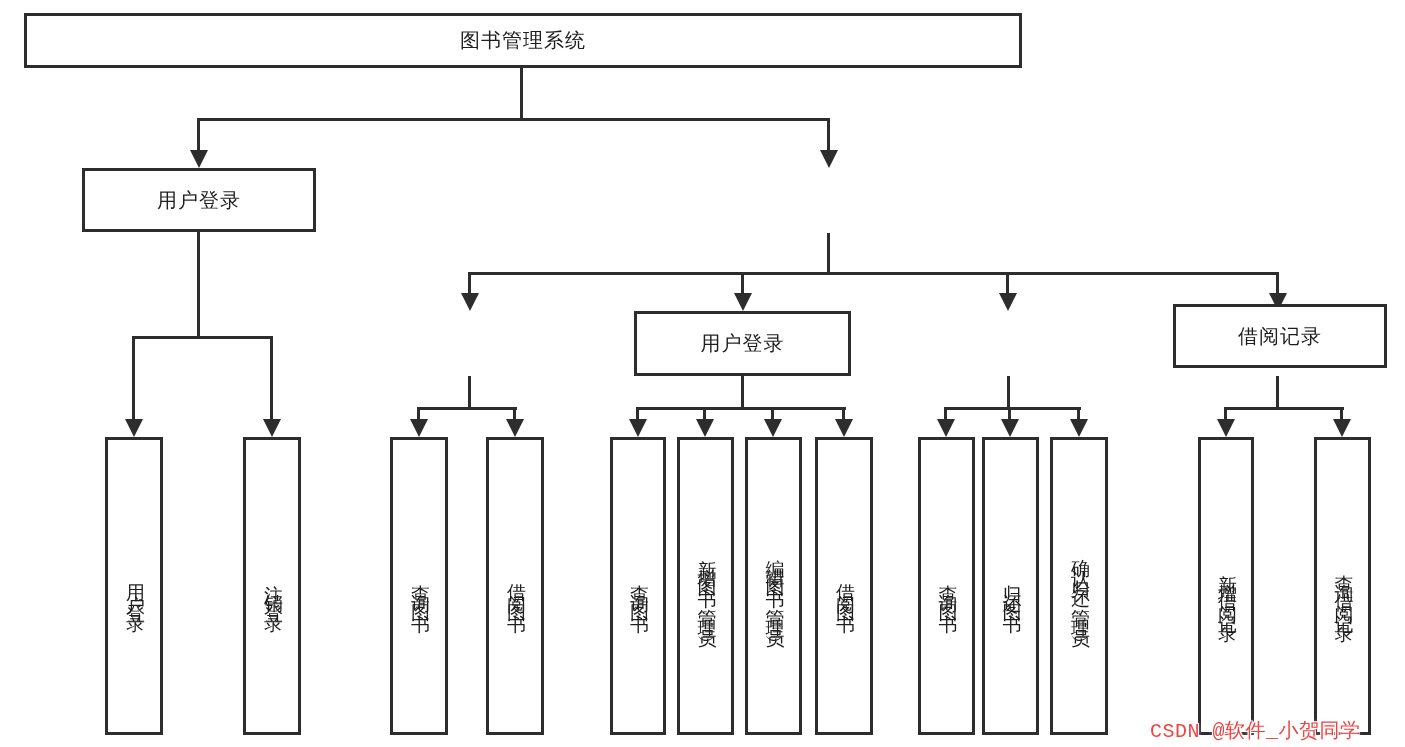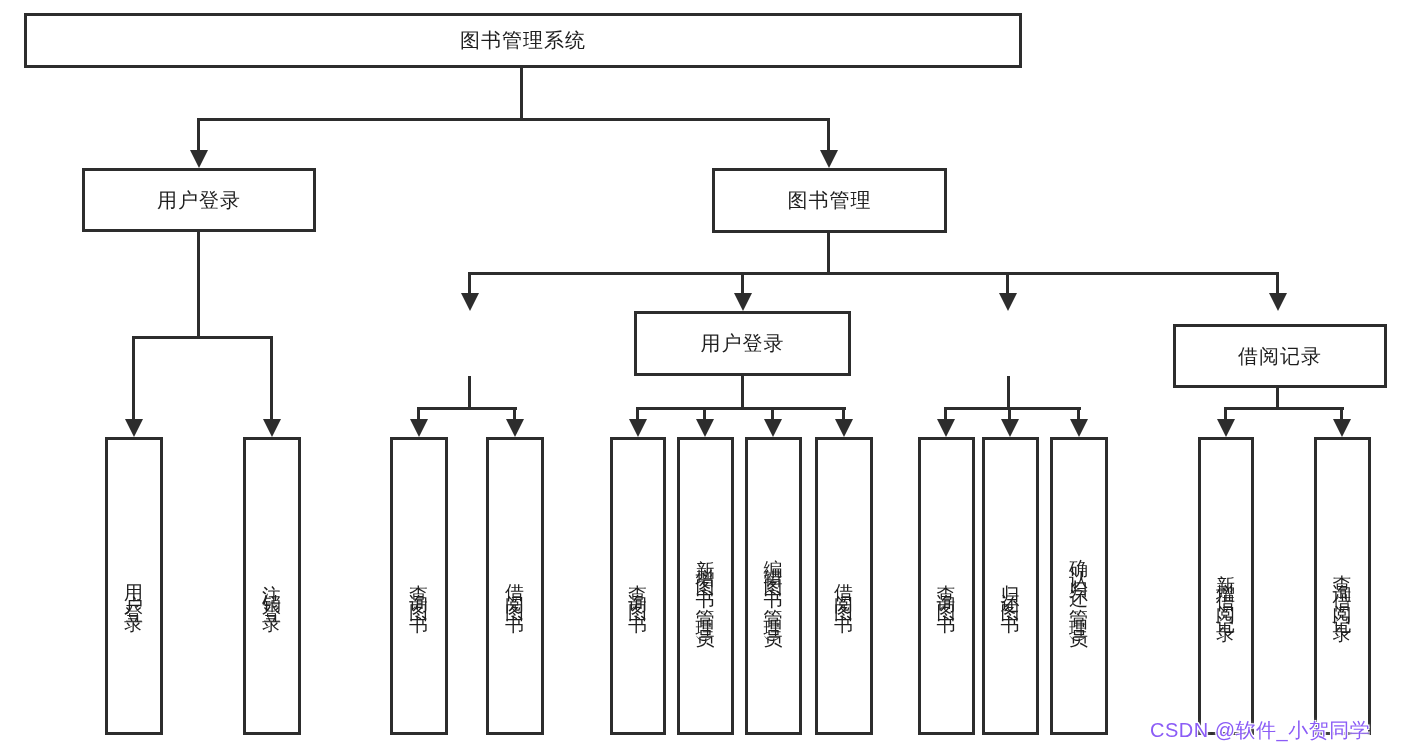--- a/index.html
+++ b/index.html
@@ -1,18 +1,18 @@
 <!DOCTYPE html>
 <html><head>
 <meta charset="utf-8">
 <style>
   html,body { margin:0; padding:0; background:#ffffff; }
   .canvas {
     position:relative; width:1405px; height:747px; background:#ffffff;
-    font-family:Liberation Sans, sans-serif; overflow:hidden;
+    font-family:Liberation Mono, monospace; overflow:hidden;
     --line:#2d2d2d; --text:#1e1e1e;
   }
   .box {
     position:absolute; box-sizing:border-box; border:3px solid var(--line);
     background:#ffffff; display:flex; align-items:center; justify-content:center;
     color:var(--text); font-size:20px; letter-spacing:1px; z-index:2;
   }
   .leaf {
     writing-mode:vertical-rl; text-orientation:mixed;
     font-size:19px; letter-spacing:10px; line-height:1;
@@ -87,38 +87,37 @@
   <div class="ah" style="left:835px;top:419px"></div>
   <div class="ah" style="left:937px;top:419px"></div>
   <div class="ah" style="left:1001px;top:419px"></div>
   <div class="ah" style="left:1070px;top:419px"></div>
   <div class="ah" style="left:1217px;top:419px"></div>
   <div class="ah" style="left:1333px;top:419px"></div>
 
   <div class="box" style="left:24px;top:13px;width:998px;height:55px">图书管理系统</div>
 
   <div class="box" style="left:82px;top:168px;width:234px;height:64px">用户登录</div>
-  <div class="box" style="left:712px;top:168px;width:235px;height:65px">图书管理</div>
 
   <div class="box" style="left:634px;top:311px;width:217px;height:65px">用户登录</div>
-  <div class="box" style="left:1173px;top:324px;width:214px;height:64px">借阅记录</div>
+  <div class="box" style="left:1173px;top:304px;width:214px;height:64px">借阅记录</div>
 
   <div class="box leaf" style="left:105px;top:437px;width:58px;height:298px">用户登录</div>
   <div class="box leaf" style="left:243px;top:437px;width:58px;height:298px">注销登录</div>
 
   <div class="box leaf" style="left:390px;top:437px;width:58px;height:298px">查询图书</div>
   <div class="box leaf" style="left:486px;top:437px;width:58px;height:298px">借阅图书</div>
 
   <div class="box leaf" style="left:610px;top:437px;width:56px;height:298px">查询图书</div>
   <div class="box leaf" style="left:677px;top:437px;width:57px;height:298px">新增图书（管理员）</div>
   <div class="box leaf" style="left:745px;top:437px;width:57px;height:298px">编辑图书（管理员）</div>
   <div class="box leaf" style="left:815px;top:437px;width:58px;height:298px">借阅图书</div>
 
   <div class="box leaf" style="left:918px;top:437px;width:57px;height:298px">查询图书</div>
   <div class="box leaf" style="left:982px;top:437px;width:57px;height:298px">归还图书</div>
   <div class="box leaf" style="left:1050px;top:437px;width:58px;height:298px">确认归还（管理员）</div>
 
   <div class="box leaf" style="left:1198px;top:437px;width:56px;height:298px">新增借阅记录</div>
   <div class="box leaf" style="left:1314px;top:437px;width:57px;height:298px">查询借阅记录</div>
 
-  <div class="watermark" style="color: #8b5cf6;">CSDN @软件_小贺同学</div>
+  <div class="watermark" style="color: #ef4444;">CSDN @软件_小贺同学</div>
 
 </div>
 
 </body></html>

